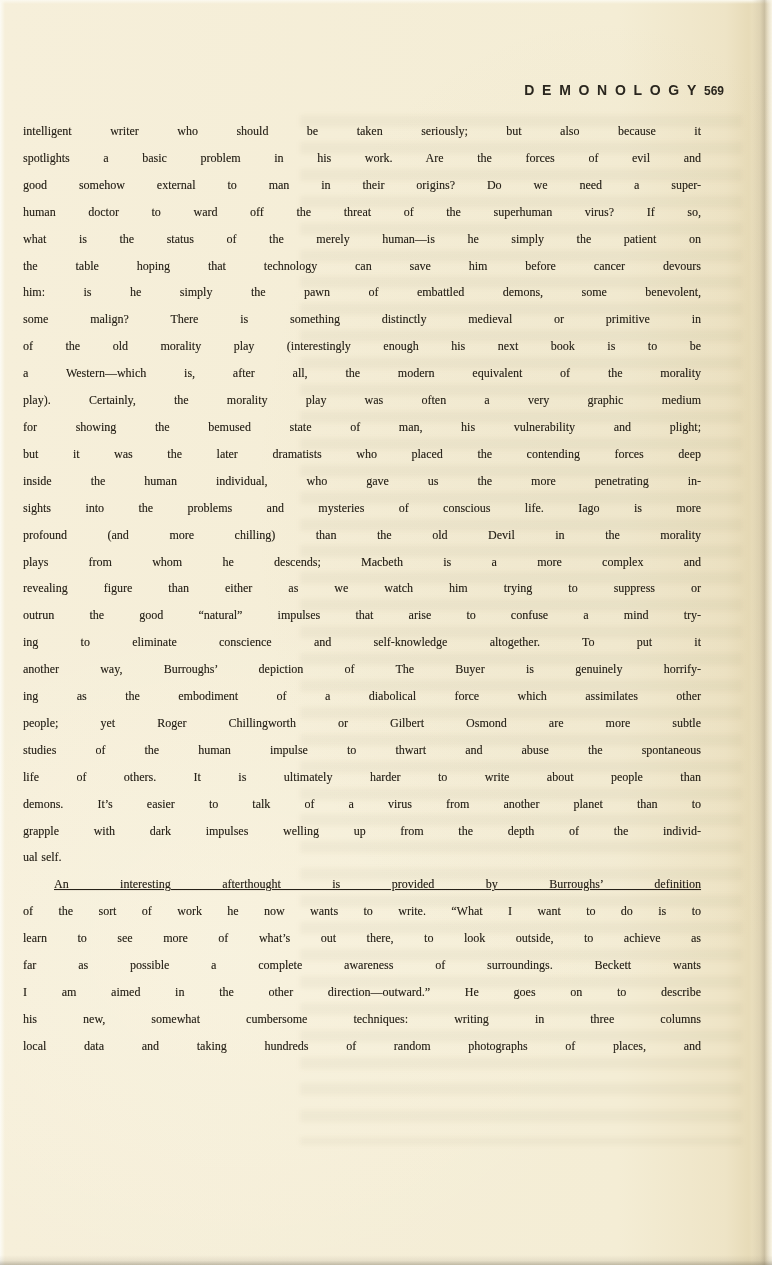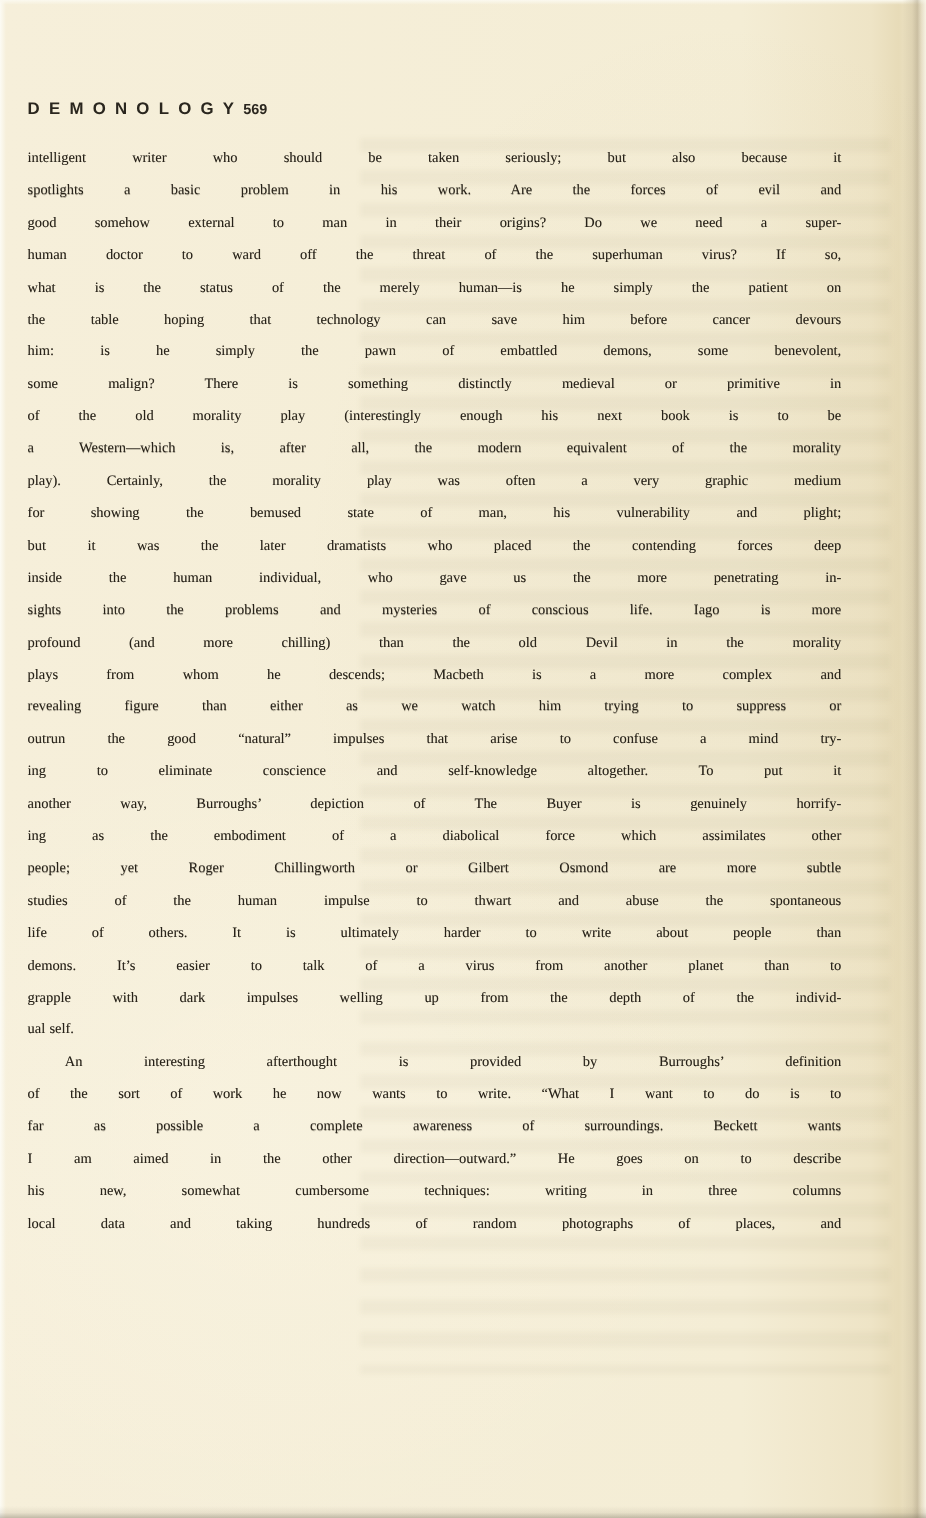--- a/index.html
+++ b/index.html
@@ -55,21 +55,21 @@
       rgba(105,92,58,0) 12px,
       rgba(105,92,58,0) 26.9px);
     filter: blur(2px);
     pointer-events: none;
   }
 
   .running-header {
     position: absolute;
     left: 23px; right: 48px; top: 82px;
     display: flex;
-    justify-content: flex-start;
+    justify-content: flex-end;
     align-items: baseline;
   }
   .header-title {
     font-family: "Liberation Sans", sans-serif;
     font-size: 14px;
     font-weight: 700;
     letter-spacing: 0.55em;
     color: #2a261e;
   }
   .page-number {
@@ -87,21 +87,21 @@
   }
   .line {
     font-size: 12px;
     line-height: 26.9px;
     text-align: justify;
     text-align-last: justify;
     word-spacing: 0.05em;
     color: #272219;
     text-shadow: 0.2px 0.2px 0.3px rgba(40,33,22,0.35);
   }
-  .line.indent { text-indent: 31px; }
+  .line.indent { text-indent: 31px; text-decoration: underline; }
   .line.last { text-align-last: left; }
 </style>
 </head>
 <body>
 
 <div class="page">
   <div class="ghost-text"></div>
 
   <div class="running-header">
     <span class="header-title">DEMONOLOGY</span>
@@ -135,20 +135,21 @@
         <div class="line">people; yet Roger Chillingworth or Gilbert Osmond are more subtle</div>
         <div class="line">studies of the human impulse to thwart and abuse the spontaneous</div>
         <div class="line">life of others. It is ultimately harder to write about people than</div>
         <div class="line">demons. It’s easier to talk of a virus from another planet than to</div>
         <div class="line">grapple with dark impulses welling up from the depth of the individ-</div>
         <div class="line last">ual self.</div>
       </div>
       <div class="paragraph">
         <div class="line indent">An interesting afterthought is provided by Burroughs’ definition</div>
         <div class="line">of the sort of work he now wants to write. “What I want to do is to</div>
+        <div class="line">learn to see more of what’s out there, to look outside, to achieve as</div>
         <div class="line">far as possible a complete awareness of surroundings. Beckett wants</div>
         <div class="line">I am aimed in the other direction—outward.” He goes on to describe</div>
         <div class="line">his new, somewhat cumbersome techniques: writing in three columns</div>
         <div class="line">local data and taking hundreds of random photographs of places, and</div>
       </div>
     </div>
 
   <div class="edge-left"></div>
   <div class="edge-top"></div>
   <div class="edge-right"></div>

